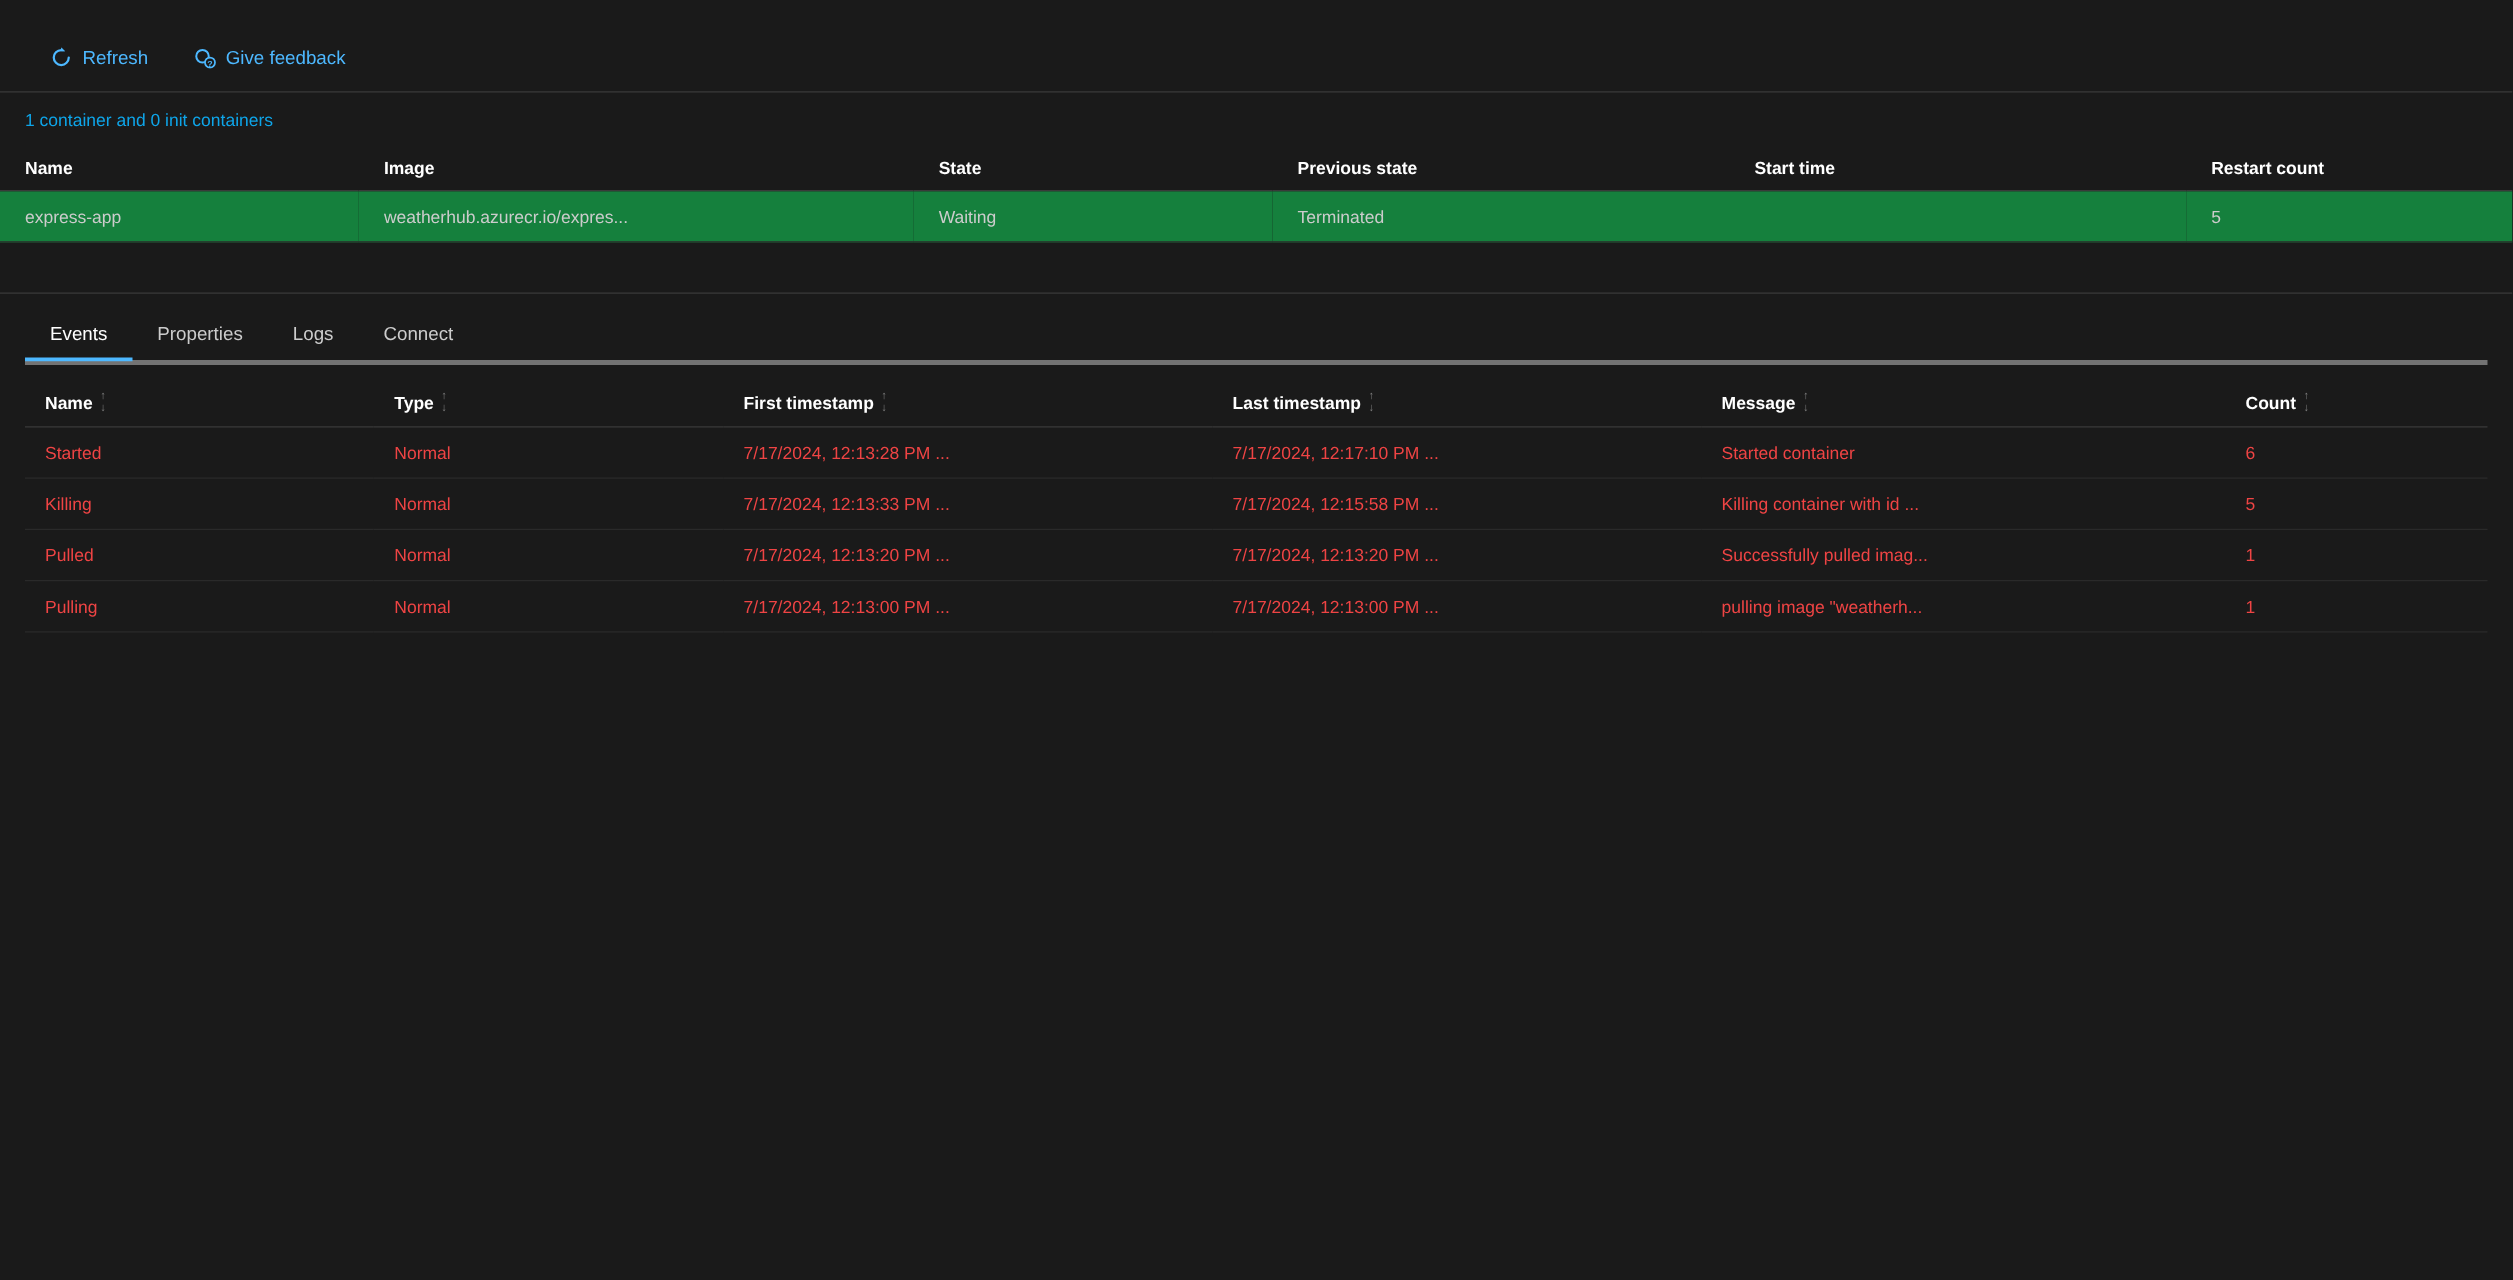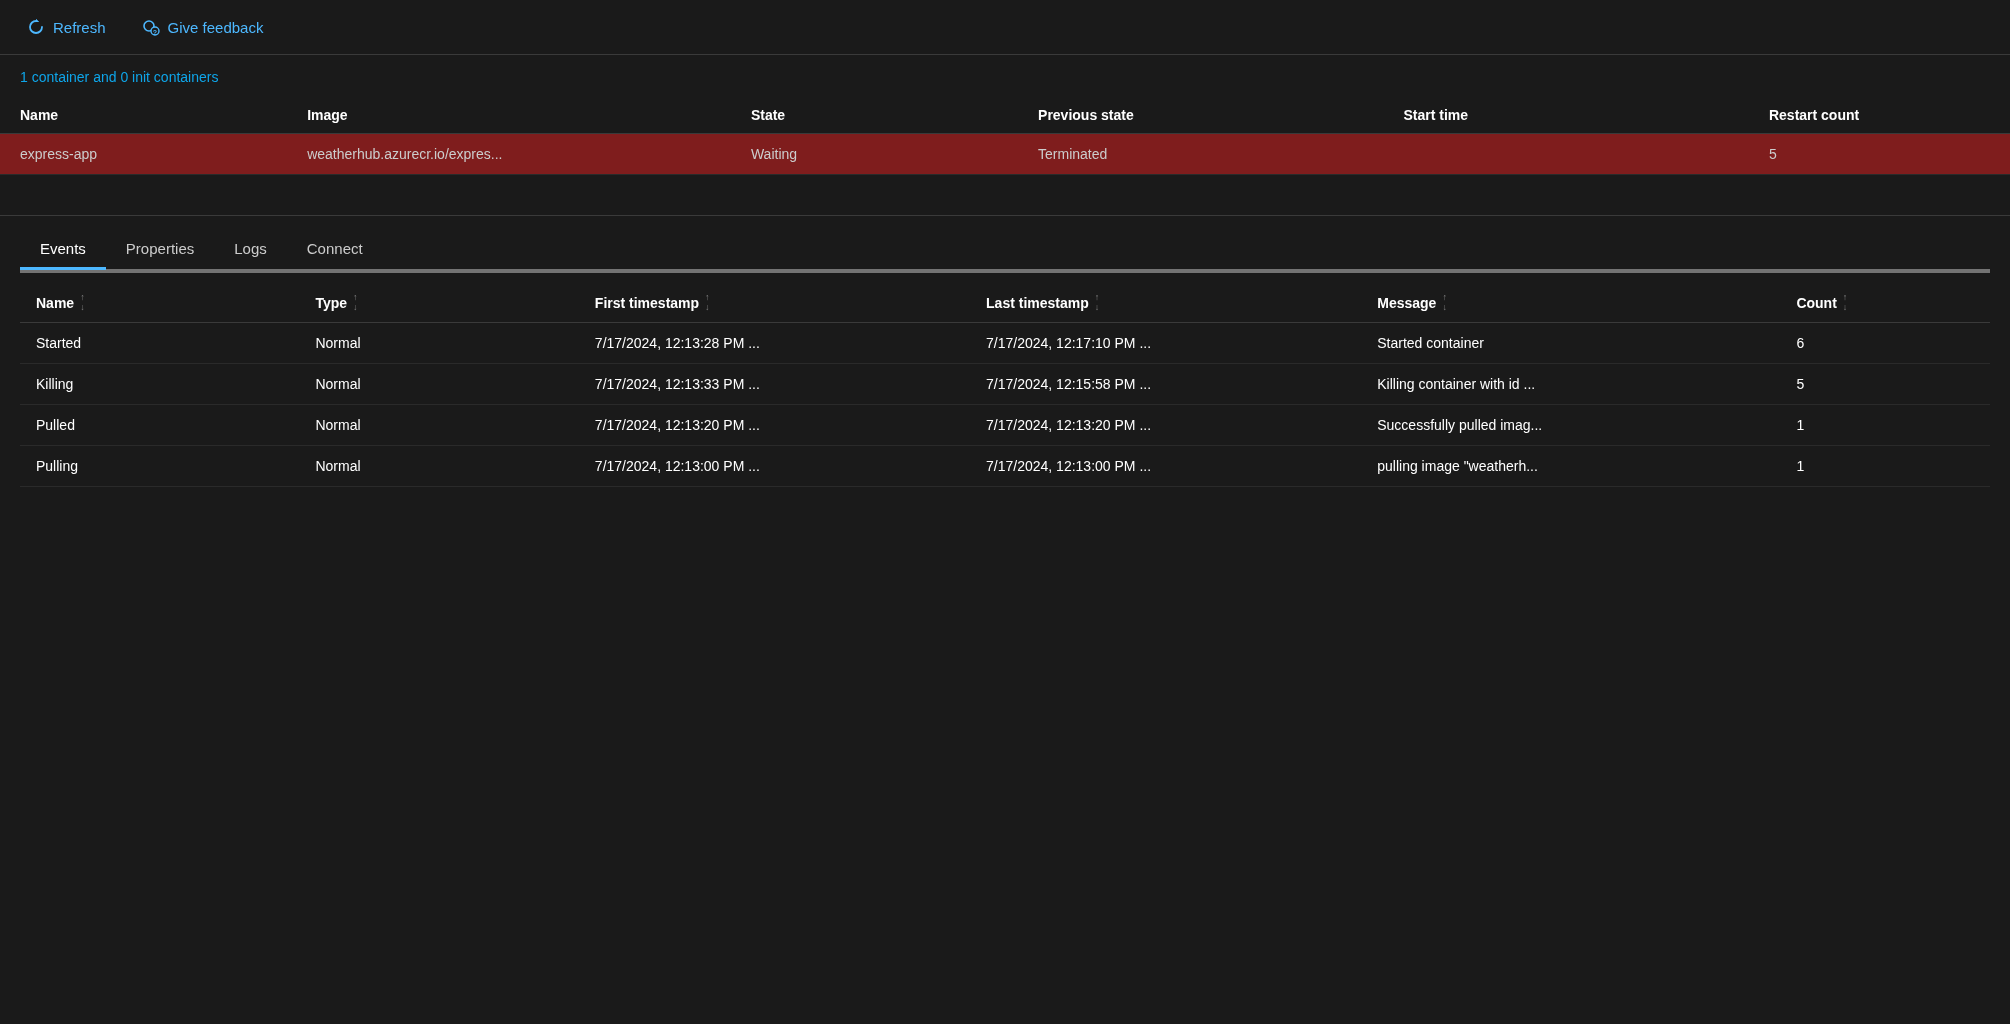--- a/index.html
+++ b/index.html
@@ -8,22 +8,23 @@
       color: #cccccc;
       font-family: 'Segoe UI', sans-serif;
       font-size: 14px;
       min-height: 1024px;
       width: 2010px;
     }
     .toolbar {
       display: flex;
       align-items: center;
       gap: 24px;
-      padding: 14px 21px;
+      padding: 14px 34px;
       border-bottom: 1px solid #3a3a3a;
+      margin-top: 19px;
     }
     .toolbar-btn {
       display: flex;
       align-items: center;
       gap: 8px;
       background: none;
       border: none;
       color: #4db8ff;
       font-size: 15px;
       cursor: pointer;
@@ -50,21 +51,21 @@
       color: #ffffff;
       font-size: 14px;
       border-bottom: 1px solid #3a3a3a;
     }
     .upper-table td {
       padding: 12px 20px;
       color: #cccccc;
       font-size: 14px;
       border-bottom: 1px solid #2a2a2a;
     }
-    .upper-table tr.data-row { background: #7f1d1d; }
+    .upper-table tr.data-row { background: #15803d; }
     .col-name { width: 220px; }
     .col-image { width: 340px; }
     .col-state { width: 220px; }
     .col-prevstate { width: 280px; }
     .col-starttime { width: 280px; }
     .col-restartcount { width: 200px; }
 
     .divider {
       border: none;
       border-top: 1px solid #3a3a3a;
@@ -135,21 +136,21 @@
     .events-table th {
       text-align: left;
       padding: 10px 16px;
       font-weight: 600;
       color: #ffffff;
       font-size: 14px;
       border-bottom: 1px solid #3a3a3a;
     }
     .events-table td {
       padding: 12px 16px;
-      color: #ffffff;
+      color: #ef4444;
       font-size: 14px;
       border-bottom: 1px solid #2a2a2a;
     }
     .sort-icon {
       display: inline-flex;
       flex-direction: column;
       margin-left: 6px;
       vertical-align: middle;
       gap: 1px;
       opacity: 0.7;

